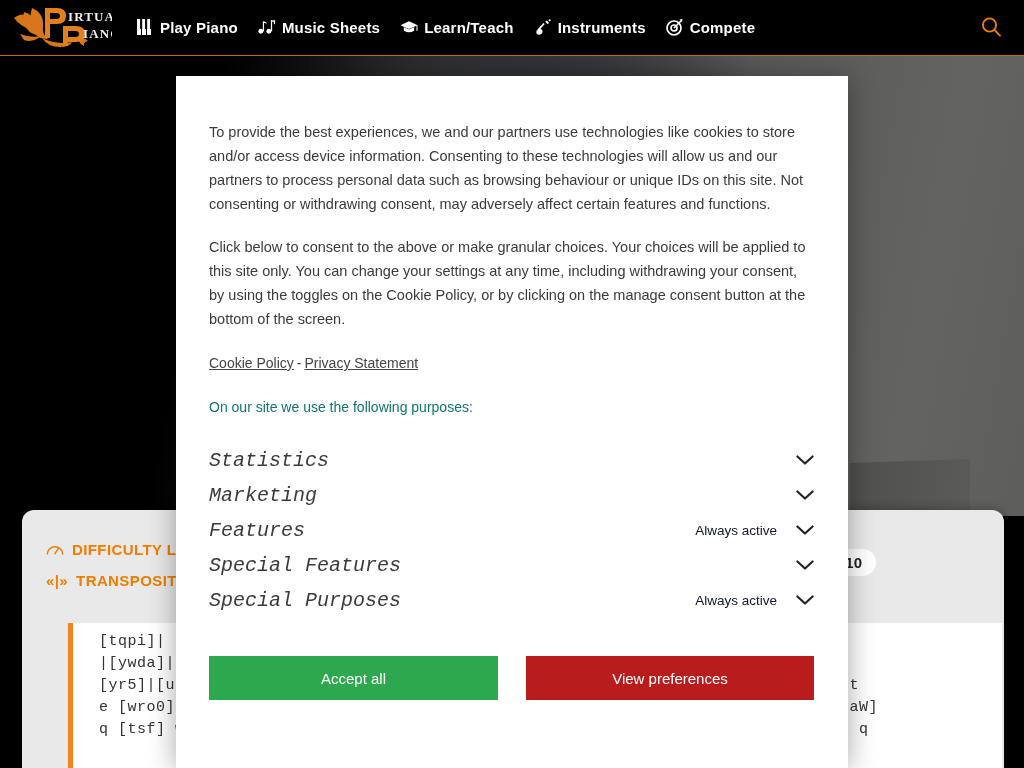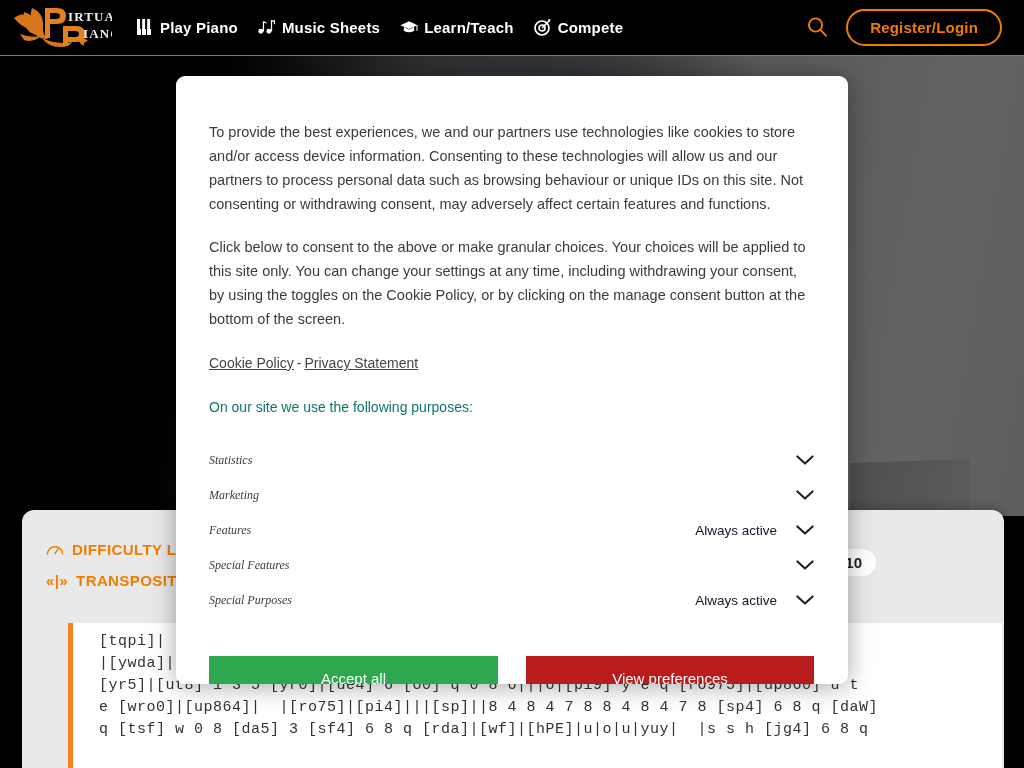--- a/index.html
+++ b/index.html
@@ -94,45 +94,44 @@
     padding:8px 0 0 26px; overflow:hidden;
   }
   #sheet-text {
     font-family:"Liberation Mono","DejaVu Sans Mono",monospace;
     font-size:15px; line-height:22px; color:#333;
     white-space:pre; letter-spacing:.5px;
   }
 
   
   #cookie-modal {
-    position:absolute; left:176px; top:76px; width:672px; height:608px;
+    position:absolute; left:176px; top:76px; width:672px; height:692px;
     background:#fff; z-index:100;
     box-shadow:0 2px 26px rgba(0,0,0,.35);
     padding:0 33px;
     overflow:hidden;
-    border-radius:9px;
   }
   #cookie-desc { padding-top:44px; }
   .cookie-p {
     color:#3b3b3b; font-size:14.5px; line-height:24px; margin-bottom:19px;
     font-family:"Liberation Sans", sans-serif;
   }
   #cookie-links {
     font-size:14px; color:#444; margin-top:24px; margin-bottom:28px;
   }
   #cookie-links a { color:#444; text-decoration:underline; cursor:pointer; }
   #cookie-links .sep { text-decoration:none; padding:0 3px; }
   #purposes-intro { font-size:14px; color:#0f766e; margin-bottom:28px; }
 
   .purpose-row {
     display:flex; align-items:center; height:35px; cursor:pointer;
   }
   .purpose-name {
-    font-family:Liberation Serif, serif;
-    font-style:italic; font-size:12px; color:#3b3b3b; flex:0 0 auto;
+    font-family:Liberation Mono, monospace;
+    font-style:italic; font-size:20px; color:#3b3b3b; flex:0 0 auto;
   }
   .purpose-state {
     margin-left:auto; color:#0f172a; font-size:13.5px; padding-right:18px;
   }
   .purpose-chevron {
     width:20px; height:20px; flex:0 0 auto; display:flex;
     align-items:center; justify-content:center;
   }
 
   #cookie-buttons { display:flex; gap:28px; margin-top:38px; }
@@ -211,20 +210,31 @@
         <span class="ico">
           <svg width="19" height="15" viewBox="0 0 19 15">
             <path d="M9.5 1 L18.5 5 L9.5 9 L0.5 5z" fill="#fff"></path>
             <path d="M4 7 v4 q5.5 3.2 11 0 v-4 l-5.5 2.5z" fill="#fff"></path>
             <rect x="17.4" y="5" width="1.1" height="6" fill="#fff"></rect>
           </svg>
         </span>
         <span>Learn/Teach</span>
       </div>
 
+      <div class="nav-item">
+        <span class="ico">
+          <svg width="17" height="17" viewBox="0 0 17 17">
+            <path d="M5.5 9.5 q-3.2 1 -3.2 3.6 q0 2.6 2.8 2.6 q3 0 3.4 -3 q.3 -2.4 -3 -3.2z" fill="#fff"></path>
+            <rect x="6.6" y="3.4" width="1.7" height="8" fill="#fff" transform="rotate(42 7.4 7.4)"></rect>
+            <path d="M12.6 1.4 l2.4 2.4 -1.3 1.4 -2.5 -2.5z" fill="#fff"></path>
+            <circle cx="15.7" cy="1.3" r="1.1" fill="#fff"></circle>
+          </svg>
+        </span>
+        <span>Instruments</span>
+      </div>
 
       <div class="nav-item">
         <span class="ico">
           <svg width="17" height="17" viewBox="0 0 17 17">
             <circle cx="8" cy="9" r="7" fill="none" stroke="#fff" stroke-width="1.7"></circle>
             <circle cx="8" cy="9" r="3" fill="none" stroke="#fff" stroke-width="1.7"></circle>
             <path d="M8 9 L15.5 1.5" stroke="#fff" stroke-width="1.7" fill="none"></path>
             <path d="M13.6 .6 l2.9 -.6 -.6 2.9z" fill="#fff"></path>
           </svg>
         </span>
@@ -233,21 +243,20 @@
 
     </div>
 
     <div class="header-right">
       <span id="search-btn">
         <svg width="22" height="22" viewBox="0 0 22 22">
           <circle cx="9.5" cy="9" r="6.6" fill="none" stroke="#f07c00" stroke-width="1.9"></circle>
           <path d="M14.4 13.8 L20 19.6" stroke="#f07c00" stroke-width="1.9" fill="none" stroke-linecap="round"></path>
         </svg>
       </span>
-      <button id="register-btn">Register/Login</button>
     </div>
   </div>
   <div id="header-accent"></div>
 
   <div id="content-card">
 
     <div class="meta-row" id="meta-difficulty">
       <span class="mico">
         <svg width="18" height="14" viewBox="0 0 18 14">
           <path d="M1.3 12.4 A7.7 7.7 0 0 1 16.7 12.4" fill="none" stroke="#f07c00" stroke-width="1.5"></path>

